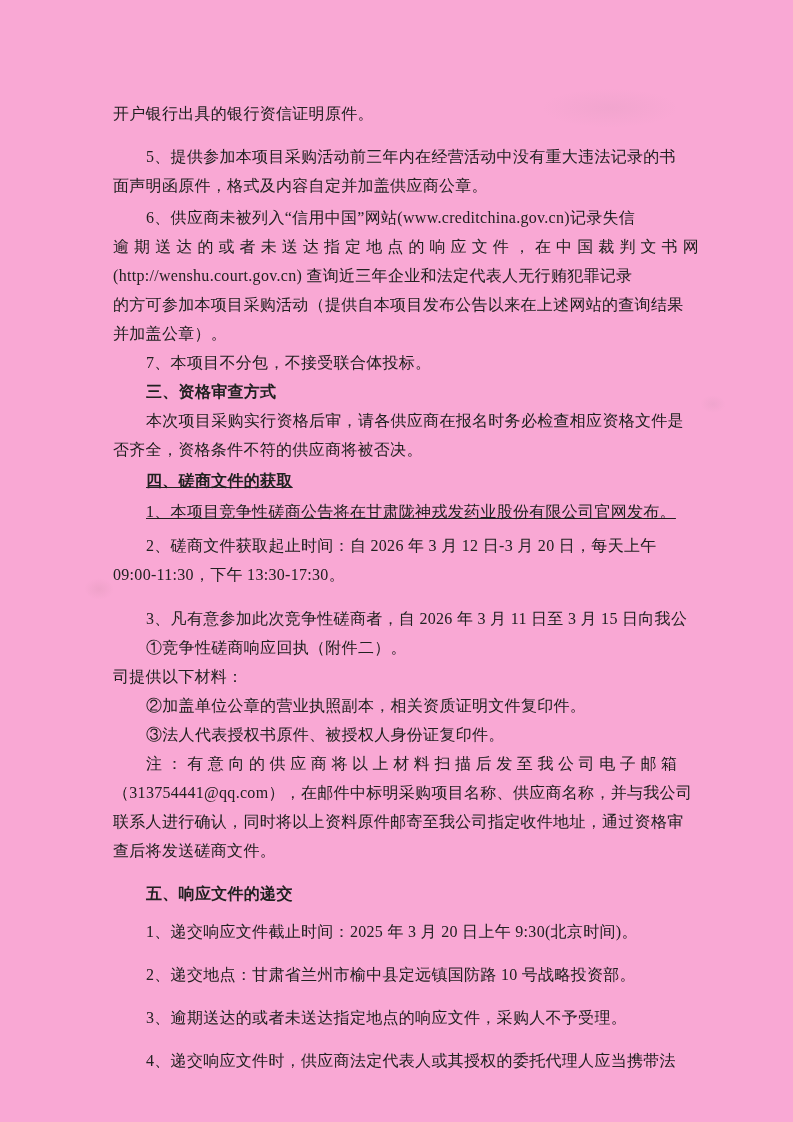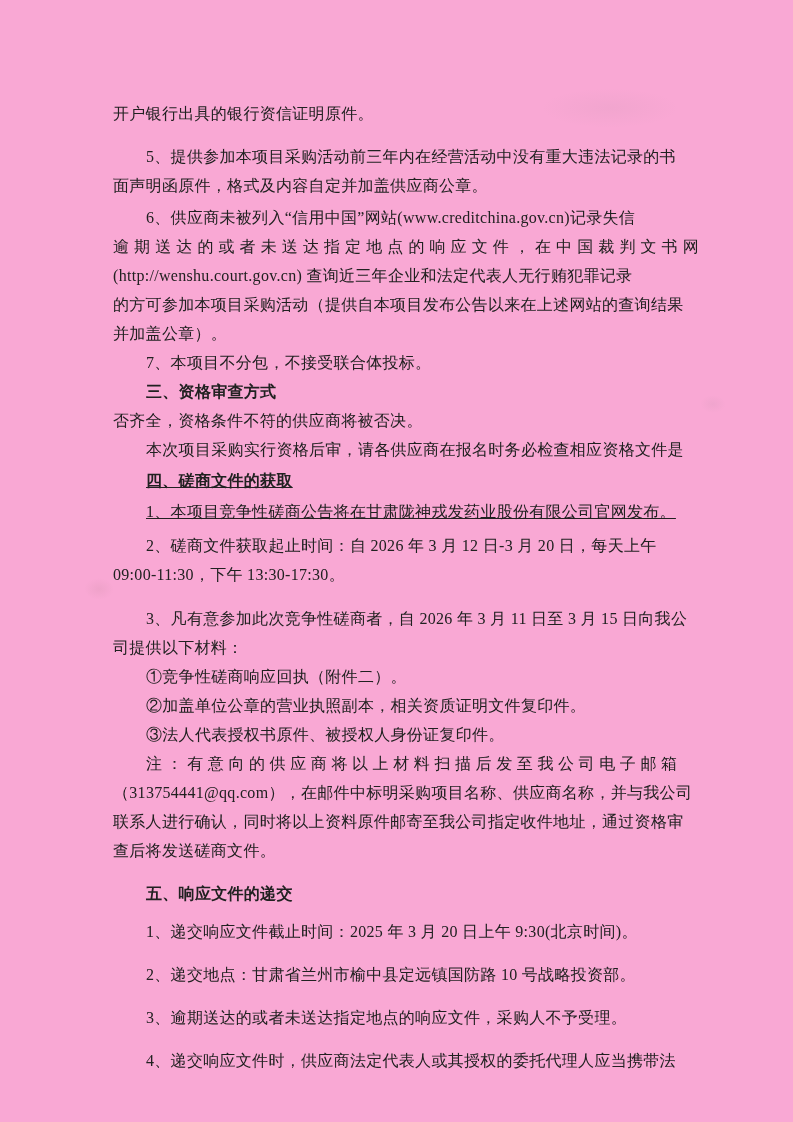--- a/index.html
+++ b/index.html
@@ -72,29 +72,29 @@
     <p class="ln">开户银行出具的银行资信证明原件。</p>
     <p class="ln indent mt6">5、提供参加本项目采购活动前三年内在经营活动中没有重大违法记录的书</p>
     <p class="ln">面声明函原件，格式及内容自定并加盖供应商公章。</p>
     <p class="ln indent mt3">6、供应商未被列入“信用中国”网站(www.creditchina.gov.cn)记录失信</p>
     <p class="ln stretch">逾期送达的或者未送达指定地点的响应文件，在中国裁判文书网</p>
     <p class="ln">(http://wenshu.court.gov.cn) 查询近三年企业和法定代表人无行贿犯罪记录</p>
     <p class="ln">的方可参加本项目采购活动（提供自本项目发布公告以来在上述网站的查询结果</p>
     <p class="ln">并加盖公章）。</p>
     <p class="ln indent">7、本项目不分包，不接受联合体投标。</p>
     <p class="ln indent bold">三、资格审查方式</p>
+    <p class="ln indent">本次项目采购实行资格后审，请各供应商在报名时务必检查相应资格文件是</p>
     <p class="ln">否齐全，资格条件不符的供应商将被否决。</p>
-    <p class="ln indent">本次项目采购实行资格后审，请各供应商在报名时务必检查相应资格文件是</p>
     <p class="ln indent bold mt2">四、磋商文件的获取</p>
     <p class="ln indent mt2">1、本项目竞争性磋商公告将在甘肃陇神戎发药业股份有限公司官网发布。</p>
     <p class="ln indent mt5">2、磋商文件获取起止时间：自 2026 年 3 月 12 日-3 月 20 日，每天上午</p>
     <p class="ln">09:00-11:30，下午 13:30-17:30。</p>
     <p class="ln indent mt1">3、凡有意参加此次竞争性磋商者，自 2026 年 3 月 11 日至 3 月 15 日向我公</p>
+    <p class="ln indent">①竞争性磋商响应回执（附件二）。</p>
     <p class="ln">司提供以下材料：</p>
-    <p class="ln indent">①竞争性磋商响应回执（附件二）。</p>
     <p class="ln indent">②加盖单位公章的营业执照副本，相关资质证明文件复印件。</p>
     <p class="ln indent">③法人代表授权书原件、被授权人身份证复印件。</p>
     <p class="ln indent stretch2">注：有意向的供应商将以上材料扫描后发至我公司电子邮箱</p>
     <p class="ln">（313754441@qq.com），在邮件中标明采购项目名称、供应商名称，并与我公司</p>
     <p class="ln">联系人进行确认，同时将以上资料原件邮寄至我公司指定收件地址，通过资格审</p>
     <p class="ln">查后将发送磋商文件。</p>
     <p class="ln indent bold mt6">五、响应文件的递交</p>
     <p class="ln indent mt9">1、递交响应文件截止时间：2025 年 3 月 20 日上午 9:30(北京时间)。</p>
     <p class="ln indent mt6">2、递交地点：甘肃省兰州市榆中县定远镇国防路 10 号战略投资部。</p>
     <p class="ln indent mt6">3、逾期送达的或者未送达指定地点的响应文件，采购人不予受理。</p>

